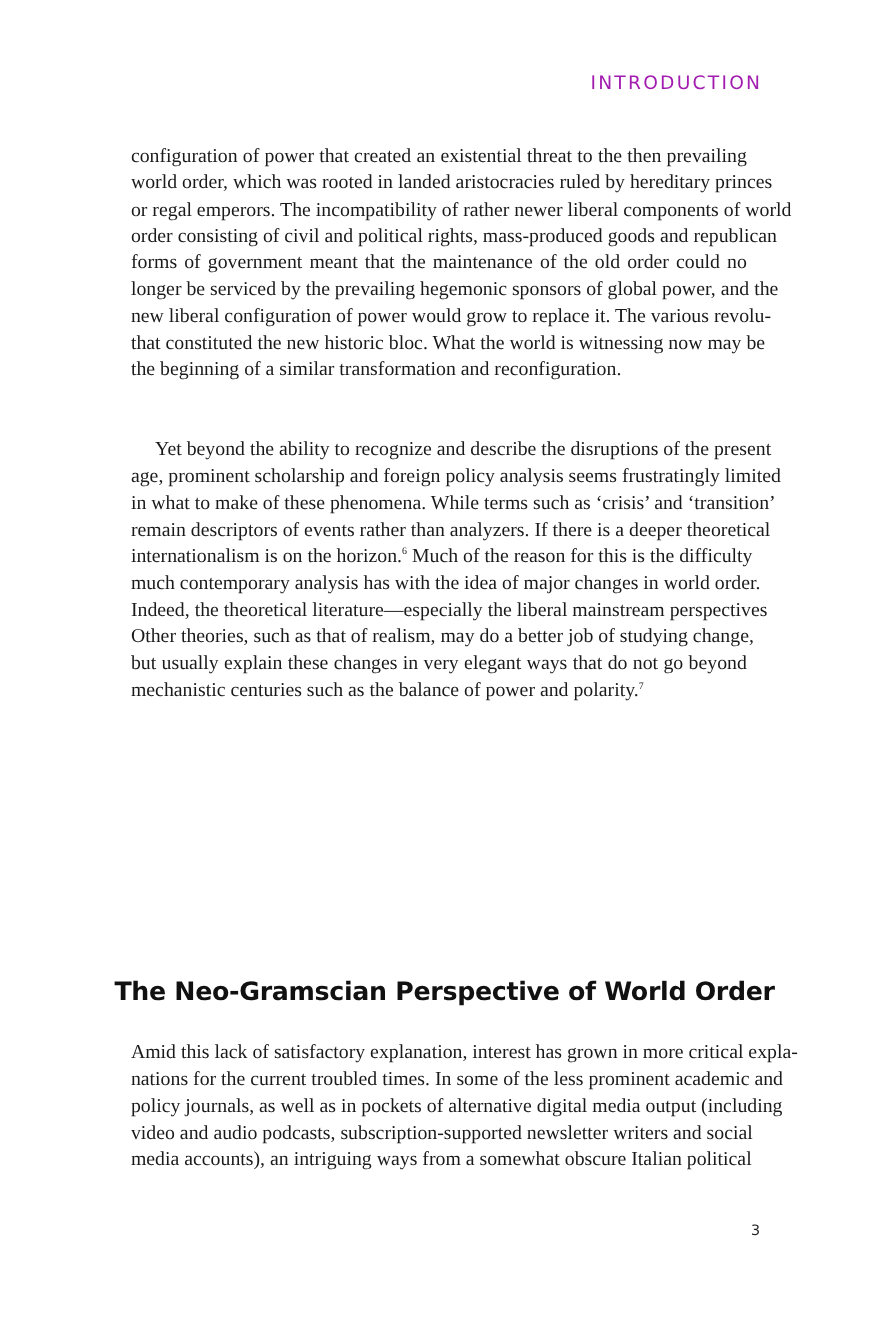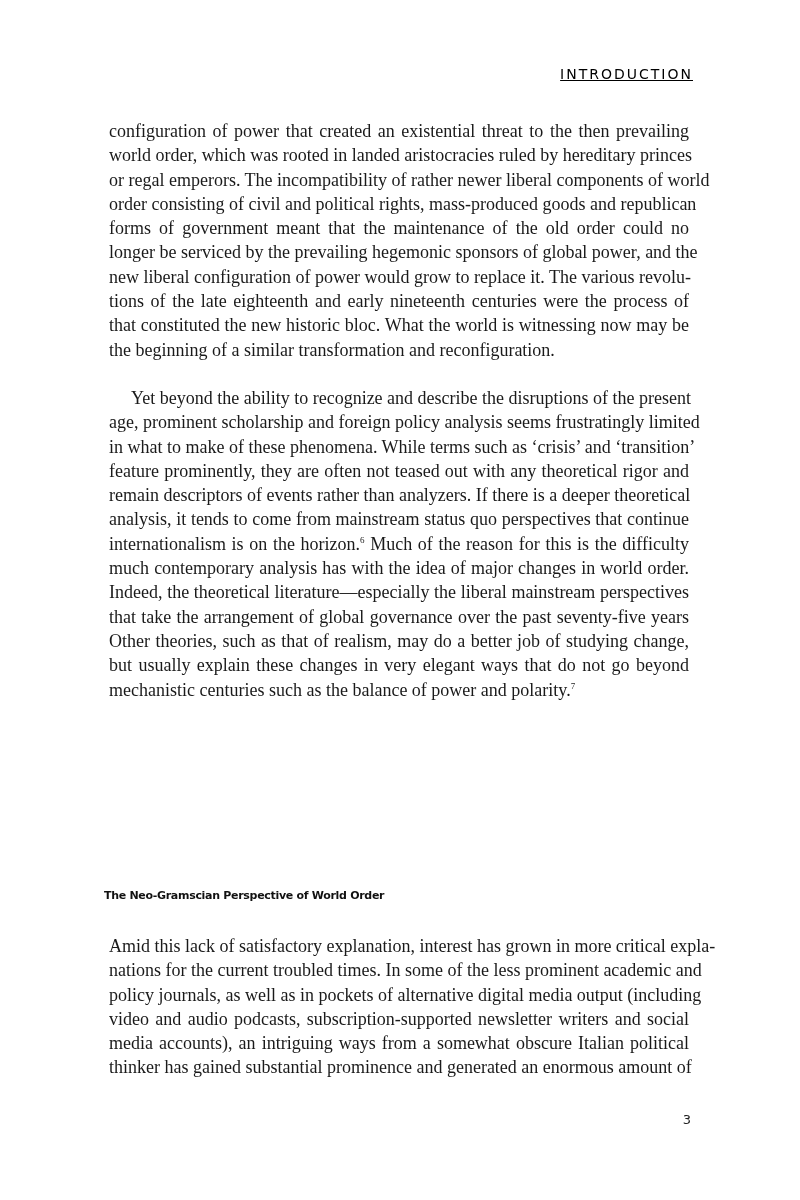--- a/index.html
+++ b/index.html
@@ -1,84 +1,79 @@
 <!DOCTYPE html>
 <html><head>
 <meta charset="utf-8">
 <style>
   html, body { margin: 0; padding: 0; background: #ffffff; }
   body { width: 800px; height: 1200px; position: relative; overflow: hidden; }
   .running-head {
     position: absolute; top: 66px; right: 107px;
-    font-family: "DejaVu Sans", sans-serif; font-size: 14px;
-    letter-spacing: 2px; color: #000000; text-decoration: underline;
+    font-family: "DejaVu Sans", sans-serif; font-size: 17px;
+    letter-spacing: 2px; color: #a21caf;
   }
   .text-block {
     position: absolute; left: 104px; width: 590px;
     font-family: "Liberation Serif", serif; font-size: 18px;
     line-height: 24.3px; color: #1a1a1a;
   }
-  .para { margin: 5px; text-align: justify; text-align-last: justify; }
+  .para { margin: 15px; text-align: justify; text-align-last: justify; }
   .para .line { display: block; text-align: justify; text-align-last: justify; white-space: nowrap; }
   .para .line.last { text-align-last: left; }
   sup { font-size: 9px; vertical-align: super; line-height: 0; }
   .heading {
     position: absolute; left: 104px; top: 889px;
     font-family: "DejaVu Sans", sans-serif; font-weight: bold;
-    font-size: 11px; color: #111; margin: 0; letter-spacing: -0.3px;
+    font-size: 23px; color: #111; margin: 0; letter-spacing: -0.3px;
   }
   .page-number {
     position: absolute; top: 1112px; right: 109px;
     font-family: "DejaVu Sans", sans-serif; font-size: 13px; color: #222;
   }
 </style>
 </head>
 <body>
 
 <div class="running-head">INTRODUCTION</div>
 
 <div class="text-block" style="top:114px;">
   <p class="para">
     <span class="line">configuration of power that created an existential threat to the then prevailing</span>
     <span class="line">world order, which was rooted in landed aristocracies ruled by hereditary princes</span>
     <span class="line">or regal emperors. The incompatibility of rather newer liberal components of world</span>
     <span class="line">order consisting of civil and political rights, mass-produced goods and republican</span>
     <span class="line">forms of government meant that the maintenance of the old order could no</span>
     <span class="line">longer be serviced by the prevailing hegemonic sponsors of global power, and the</span>
     <span class="line">new liberal configuration of power would grow to replace it. The various revolu-</span>
-    <span class="line">tions of the late eighteenth and early nineteenth centuries were the process of</span>
     <span class="line">that constituted the new historic bloc. What the world is witnessing now may be</span>
     <span class="line last">the beginning of a similar transformation and reconfiguration.</span>
   </p>
 </div>
 
 <div class="text-block" style="top:381px;">
   <p class="para">
     <span class="line" style="padding-left:22px;">Yet beyond the ability to recognize and describe the disruptions of the present</span>
     <span class="line">age, prominent scholarship and foreign policy analysis seems frustratingly limited</span>
     <span class="line">in what to make of these phenomena. While terms such as ‘crisis’ and ‘transition’</span>
-    <span class="line">feature prominently, they are often not teased out with any theoretical rigor and</span>
     <span class="line">remain descriptors of events rather than analyzers. If there is a deeper theoretical</span>
-    <span class="line">analysis, it tends to come from mainstream status quo perspectives that continue</span>
     <span class="line"><span>internationalism is on the horizon.</span><sup>6</sup><span> Much of the reason for this is the difficulty</span></span>
     <span class="line">much contemporary analysis has with the idea of major changes in world order.</span>
     <span class="line">Indeed, the theoretical literature—especially the liberal mainstream perspectives</span>
-    <span class="line">that take the arrangement of global governance over the past seventy-five years</span>
     <span class="line">Other theories, such as that of realism, may do a better job of studying change,</span>
     <span class="line">but usually explain these changes in very elegant ways that do not go beyond</span>
     <span class="line last"><span>mechanistic centuries such as the balance of power and polarity.</span><sup>7</sup></span>
   </p>
 </div>
 
 <h2 class="heading">The Neo-Gramscian Perspective of World Order</h2>
 
 <div class="text-block" style="top:929px;">
   <p class="para">
     <span class="line">Amid this lack of satisfactory explanation, interest has grown in more critical expla-</span>
     <span class="line">nations for the current troubled times. In some of the less prominent academic and</span>
     <span class="line">policy journals, as well as in pockets of alternative digital media output (including</span>
     <span class="line">video and audio podcasts, subscription-supported newsletter writers and social</span>
     <span class="line">media accounts), an intriguing ways from a somewhat obscure Italian political</span>
-    <span class="line">thinker has gained substantial prominence and generated an enormous amount of</span>
   </p>
 </div>
 
 <div class="page-number">3</div>
 
 </body></html>

